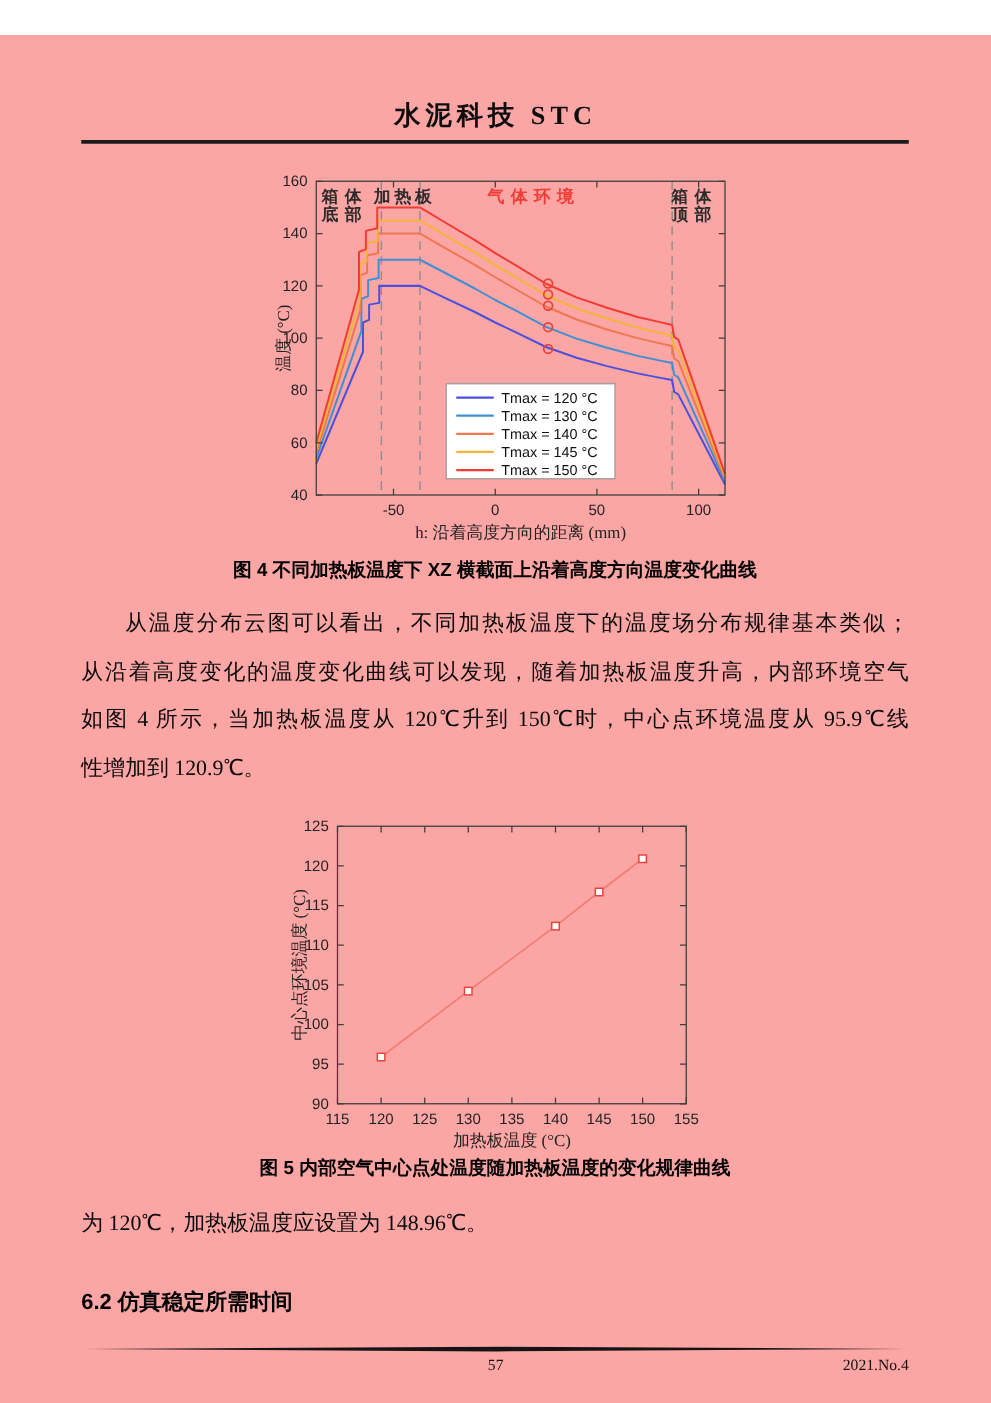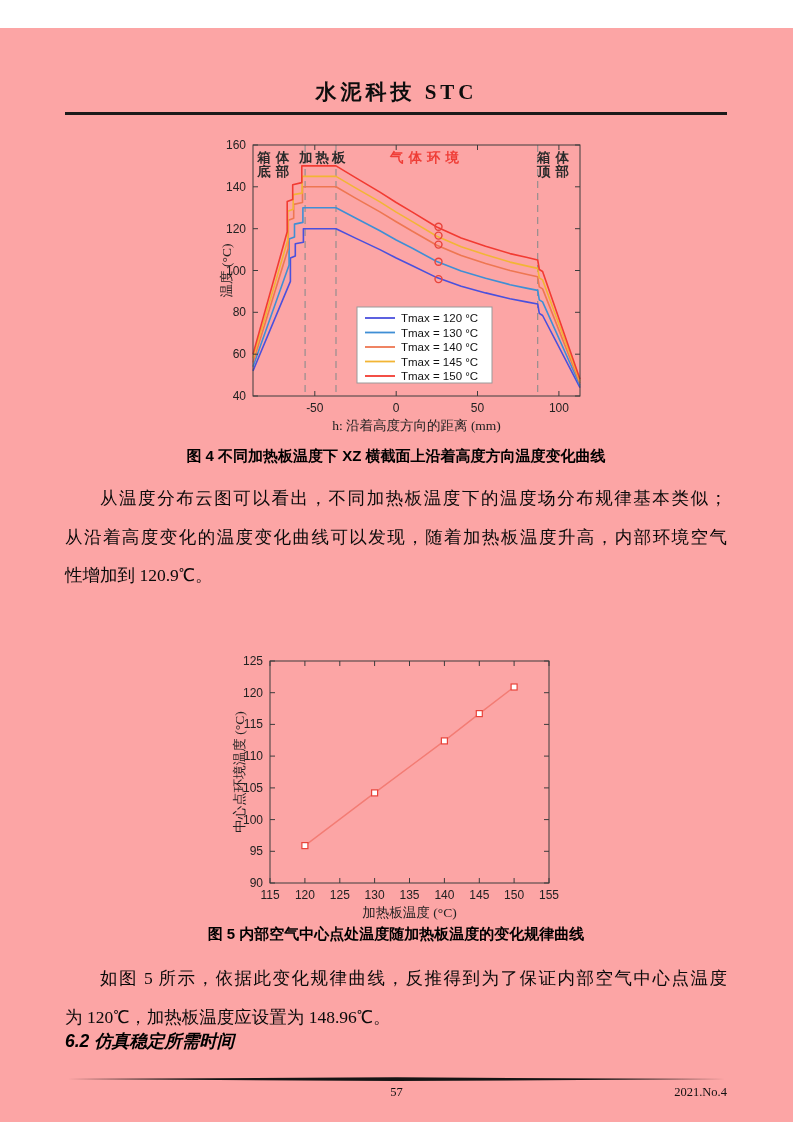--- a/index.html
+++ b/index.html
@@ -15,21 +15,21 @@
         font-size:15px;color:#000;font-family:Liberation Sans, sans-serif;}
   #cap4{top:419px;}
   #cap5{top:897px;}
   .para{position:absolute;left:65px;width:662px;font-size:17.5px;line-height:38.5px;color:#0a0a0a;}
   #p1{top:451px;}
   #p2{top:931px;}
   .tline{text-align:justify;text-align-last:justify;}
   .tline.first{text-indent:2em;}
   .tline.last{text-align-last:left;}
   .heading{position:absolute;left:65px;top:1001px;font-size:17.5px;font-weight:bold;
-        color:#000;font-family:"Liberation Sans",sans-serif;font-style:italic;}
+        color:#000;font-family:"Liberation Sans",sans-serif;}
   .footer-rule{position:absolute;left:68px;top:1049px;}
   .page-num{position:absolute;left:0;top:1057px;width:793px;text-align:center;font-size:12.5px;color:#111;}
   .issue{position:absolute;top:1057px;right:66px;font-size:12.5px;color:#111;
         font-family:Liberation Serif, serif;}
   svg text{font-family:"Liberation Sans",sans-serif;}
   svg text.cjk{font-family:"Liberation Serif",serif;}
 </style>
 </head>
 <body>
 
@@ -104,20 +104,21 @@
         <line x1="154" y1="224.5" x2="184" y2="224.5" stroke="#f2b535" stroke-width="1.8"></line>
         <text x="190" y="228.5" font-size="11.5" fill="#111">Tmax = 145 °C</text>
         <line x1="154" y1="239" x2="184" y2="239" stroke="#f23b32" stroke-width="1.8"></line>
         <text x="190" y="243" font-size="11.5" fill="#111">Tmax = 150 °C</text>
       </svg></div>
   <div id="cap4" class="caption">图 4 不同加热板温度下 XZ 横截面上沿着高度方向温度变化曲线</div>
 
   <div id="p1" class="para">
       <div class="tline first">从温度分布云图可以看出，不同加热板温度下的温度场分布规律基本类似；</div>
       <div class="tline">从沿着高度变化的温度变化曲线可以发现，随着加热板温度升高，内部环境空气</div>
+      <div class="tline">如图 4 所示，当加热板温度从 120℃升到 150℃时，中心点环境温度从 95.9℃线</div>
       <div class="tline last">性增加到 120.9℃。</div>
     </div>
 
   <div id="fig5" class="chart"><svg width="344" height="272">
         <path d="M86.9 194.6L156.6 141.9L226.4 89.9L261.3 62.6L296.1 36.0" fill="none" stroke="#f37c74" stroke-width="1.4" stroke-linejoin="round"></path>
         <rect x="83.9" y="191.6" width="6" height="6" fill="#fff" stroke="#e8433a" stroke-width="1.2"></rect>
         <rect x="153.6" y="138.9" width="6" height="6" fill="#fff" stroke="#e8433a" stroke-width="1.2"></rect>
         <rect x="223.4" y="86.9" width="6" height="6" fill="#fff" stroke="#e8433a" stroke-width="1.2"></rect>
         <rect x="258.3" y="59.6" width="6" height="6" fill="#fff" stroke="#e8433a" stroke-width="1.2"></rect>
         <rect x="293.1" y="33.0" width="6" height="6" fill="#fff" stroke="#e8433a" stroke-width="1.2"></rect>
@@ -172,21 +173,20 @@
         <text x="45" y="45.7" text-anchor="end" font-size="12" fill="#222">120</text>
         <line x1="52" y1="10.0" x2="57" y2="10.0" stroke="#3c3c3c" stroke-width="1"></line>
         <line x1="331" y1="10.0" x2="326" y2="10.0" stroke="#3c3c3c" stroke-width="1"></line>
         <text x="45" y="14" text-anchor="end" font-size="12" fill="#222">125</text>
         <text x="191.5" y="266" text-anchor="middle" font-size="13.5" fill="#222" class="cjk">加热板温度 (°C)</text>
         <text x="0" y="0" text-anchor="middle" font-size="13.5" fill="#222" class="cjk" transform="translate(26 121) rotate(-90)">中心点环境温度 (°C)</text>
       </svg></div>
   <div id="cap5" class="caption">图 5 内部空气中心点处温度随加热板温度的变化规律曲线</div>
 
   <div id="p2" class="para">
-      <div class="tline first">如图 5 所示，依据此变化规律曲线，反推得到为了保证内部空气中心点温度</div>
       <div class="tline last">为 120℃，加热板温度应设置为 148.96℃。</div>
     </div>
 
   <div class="heading">6.2 仿真稳定所需时间</div>
 
   <svg class="footer-rule" width="657" height="5">
     <polygon points="0,2.1 328.5,0.3 657,2.1 328.5,4.1" fill="#141414"></polygon>
   </svg>
   <div class="page-num">57</div>
   <div class="issue">2021.No.4</div>

